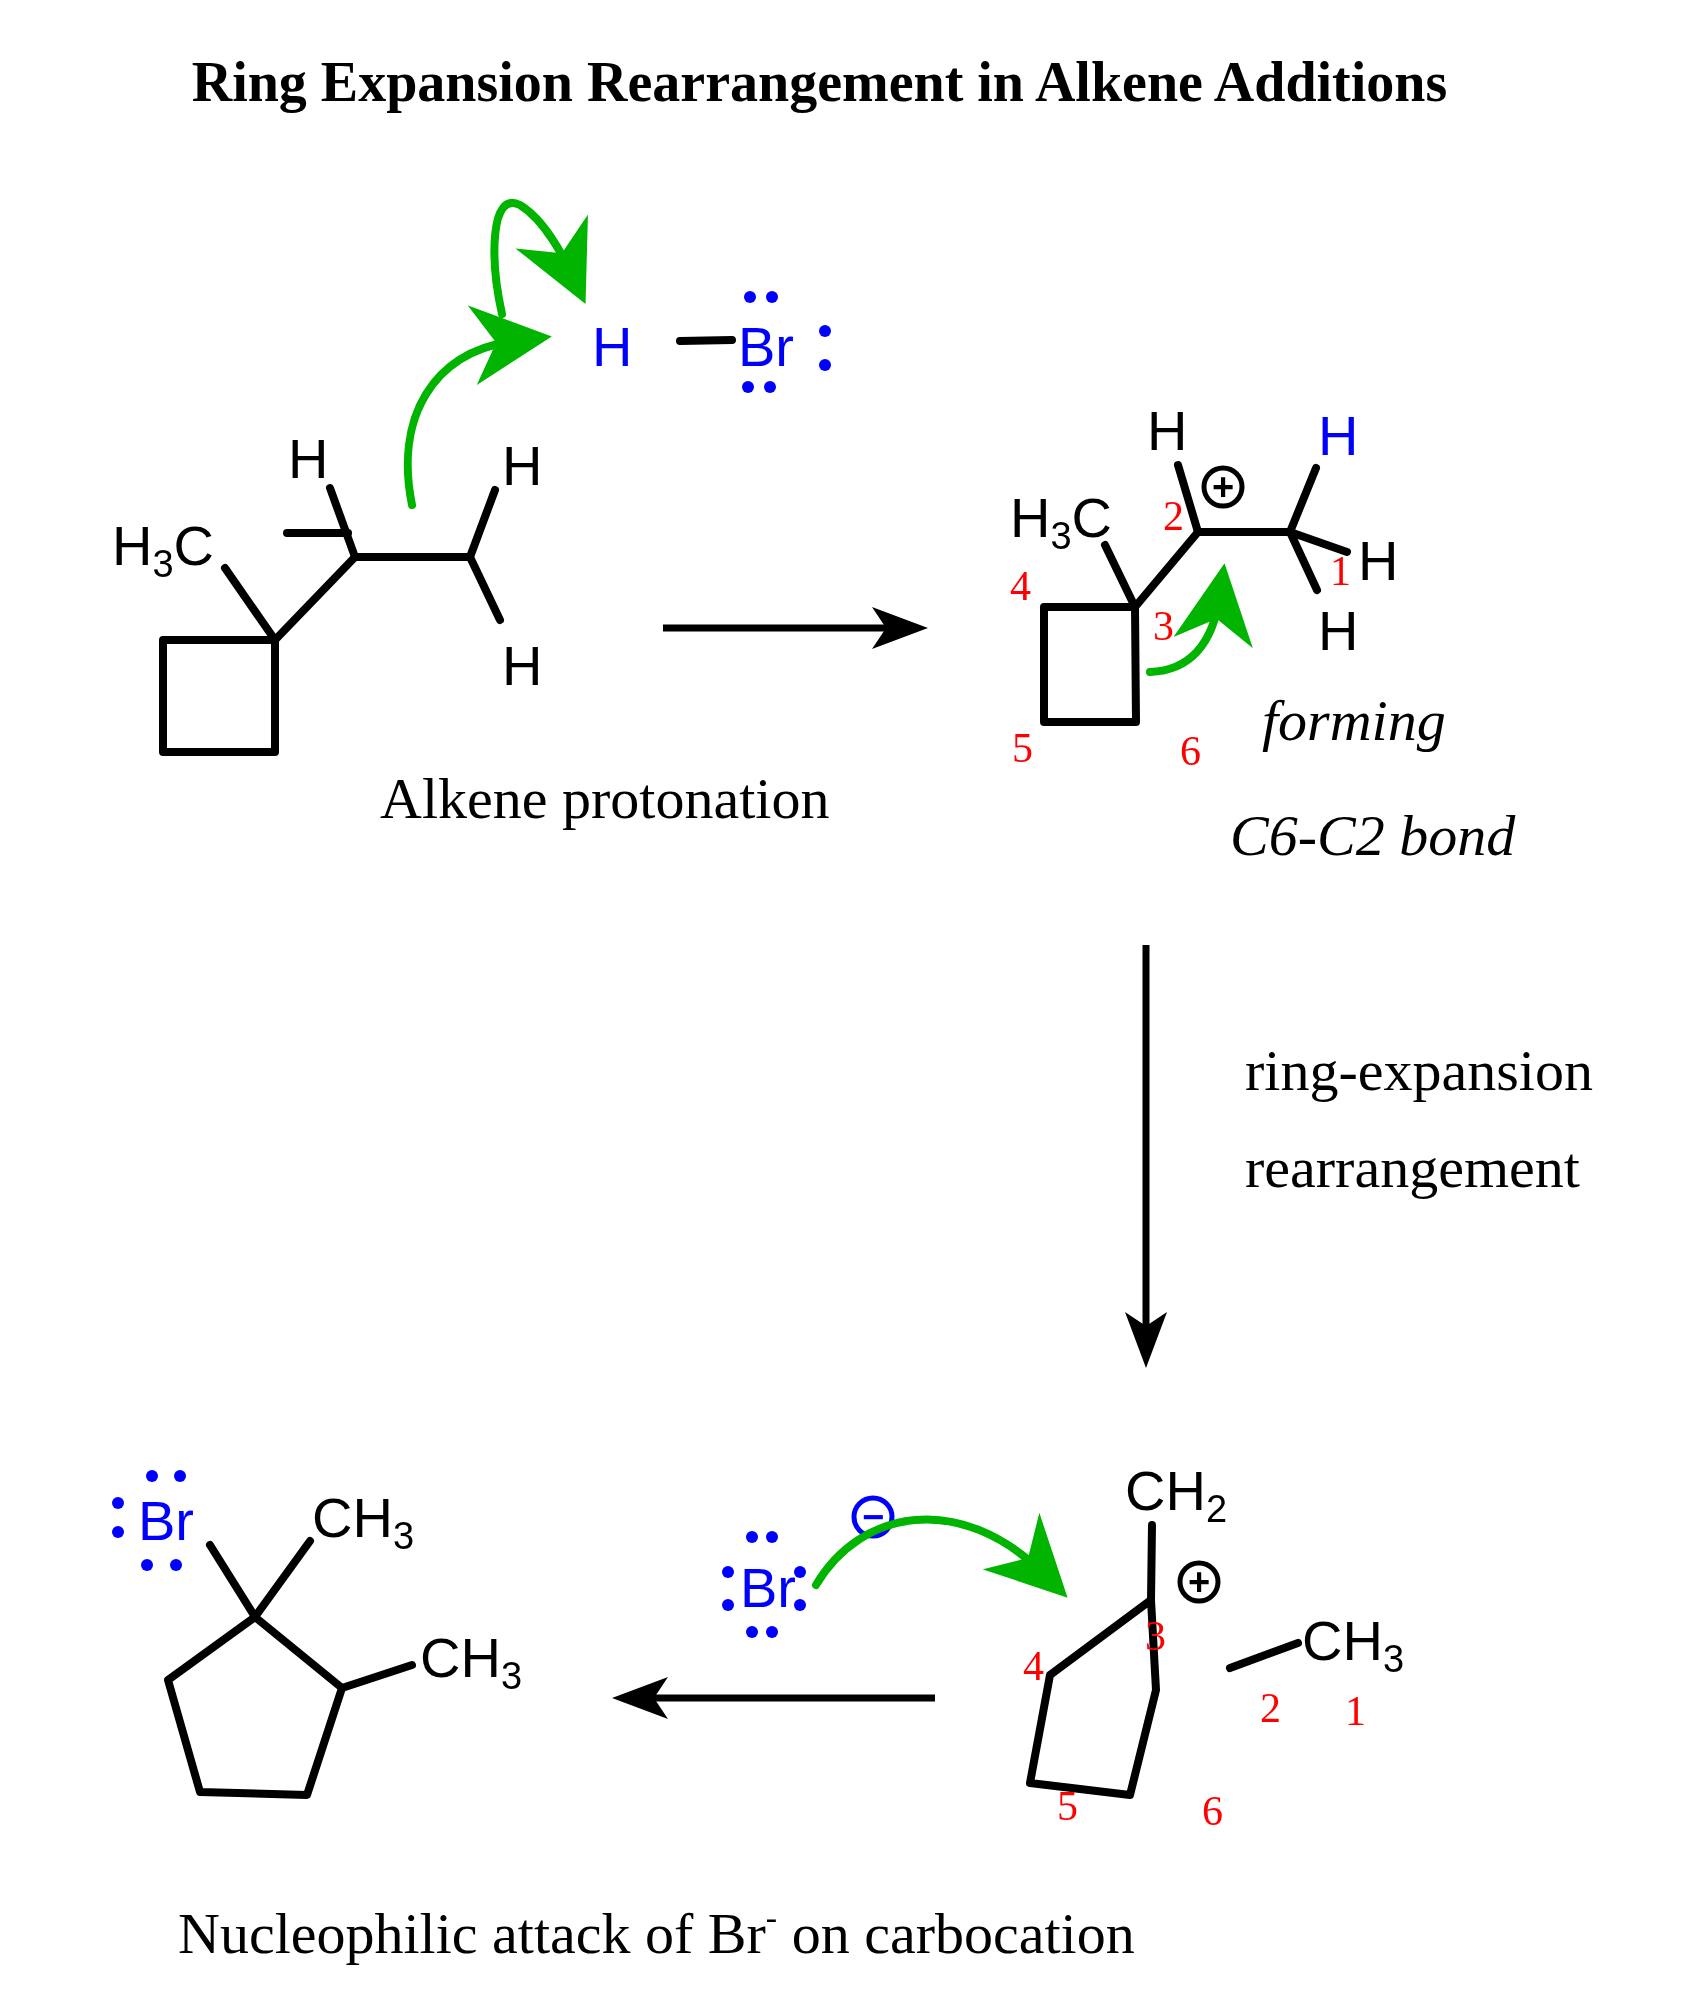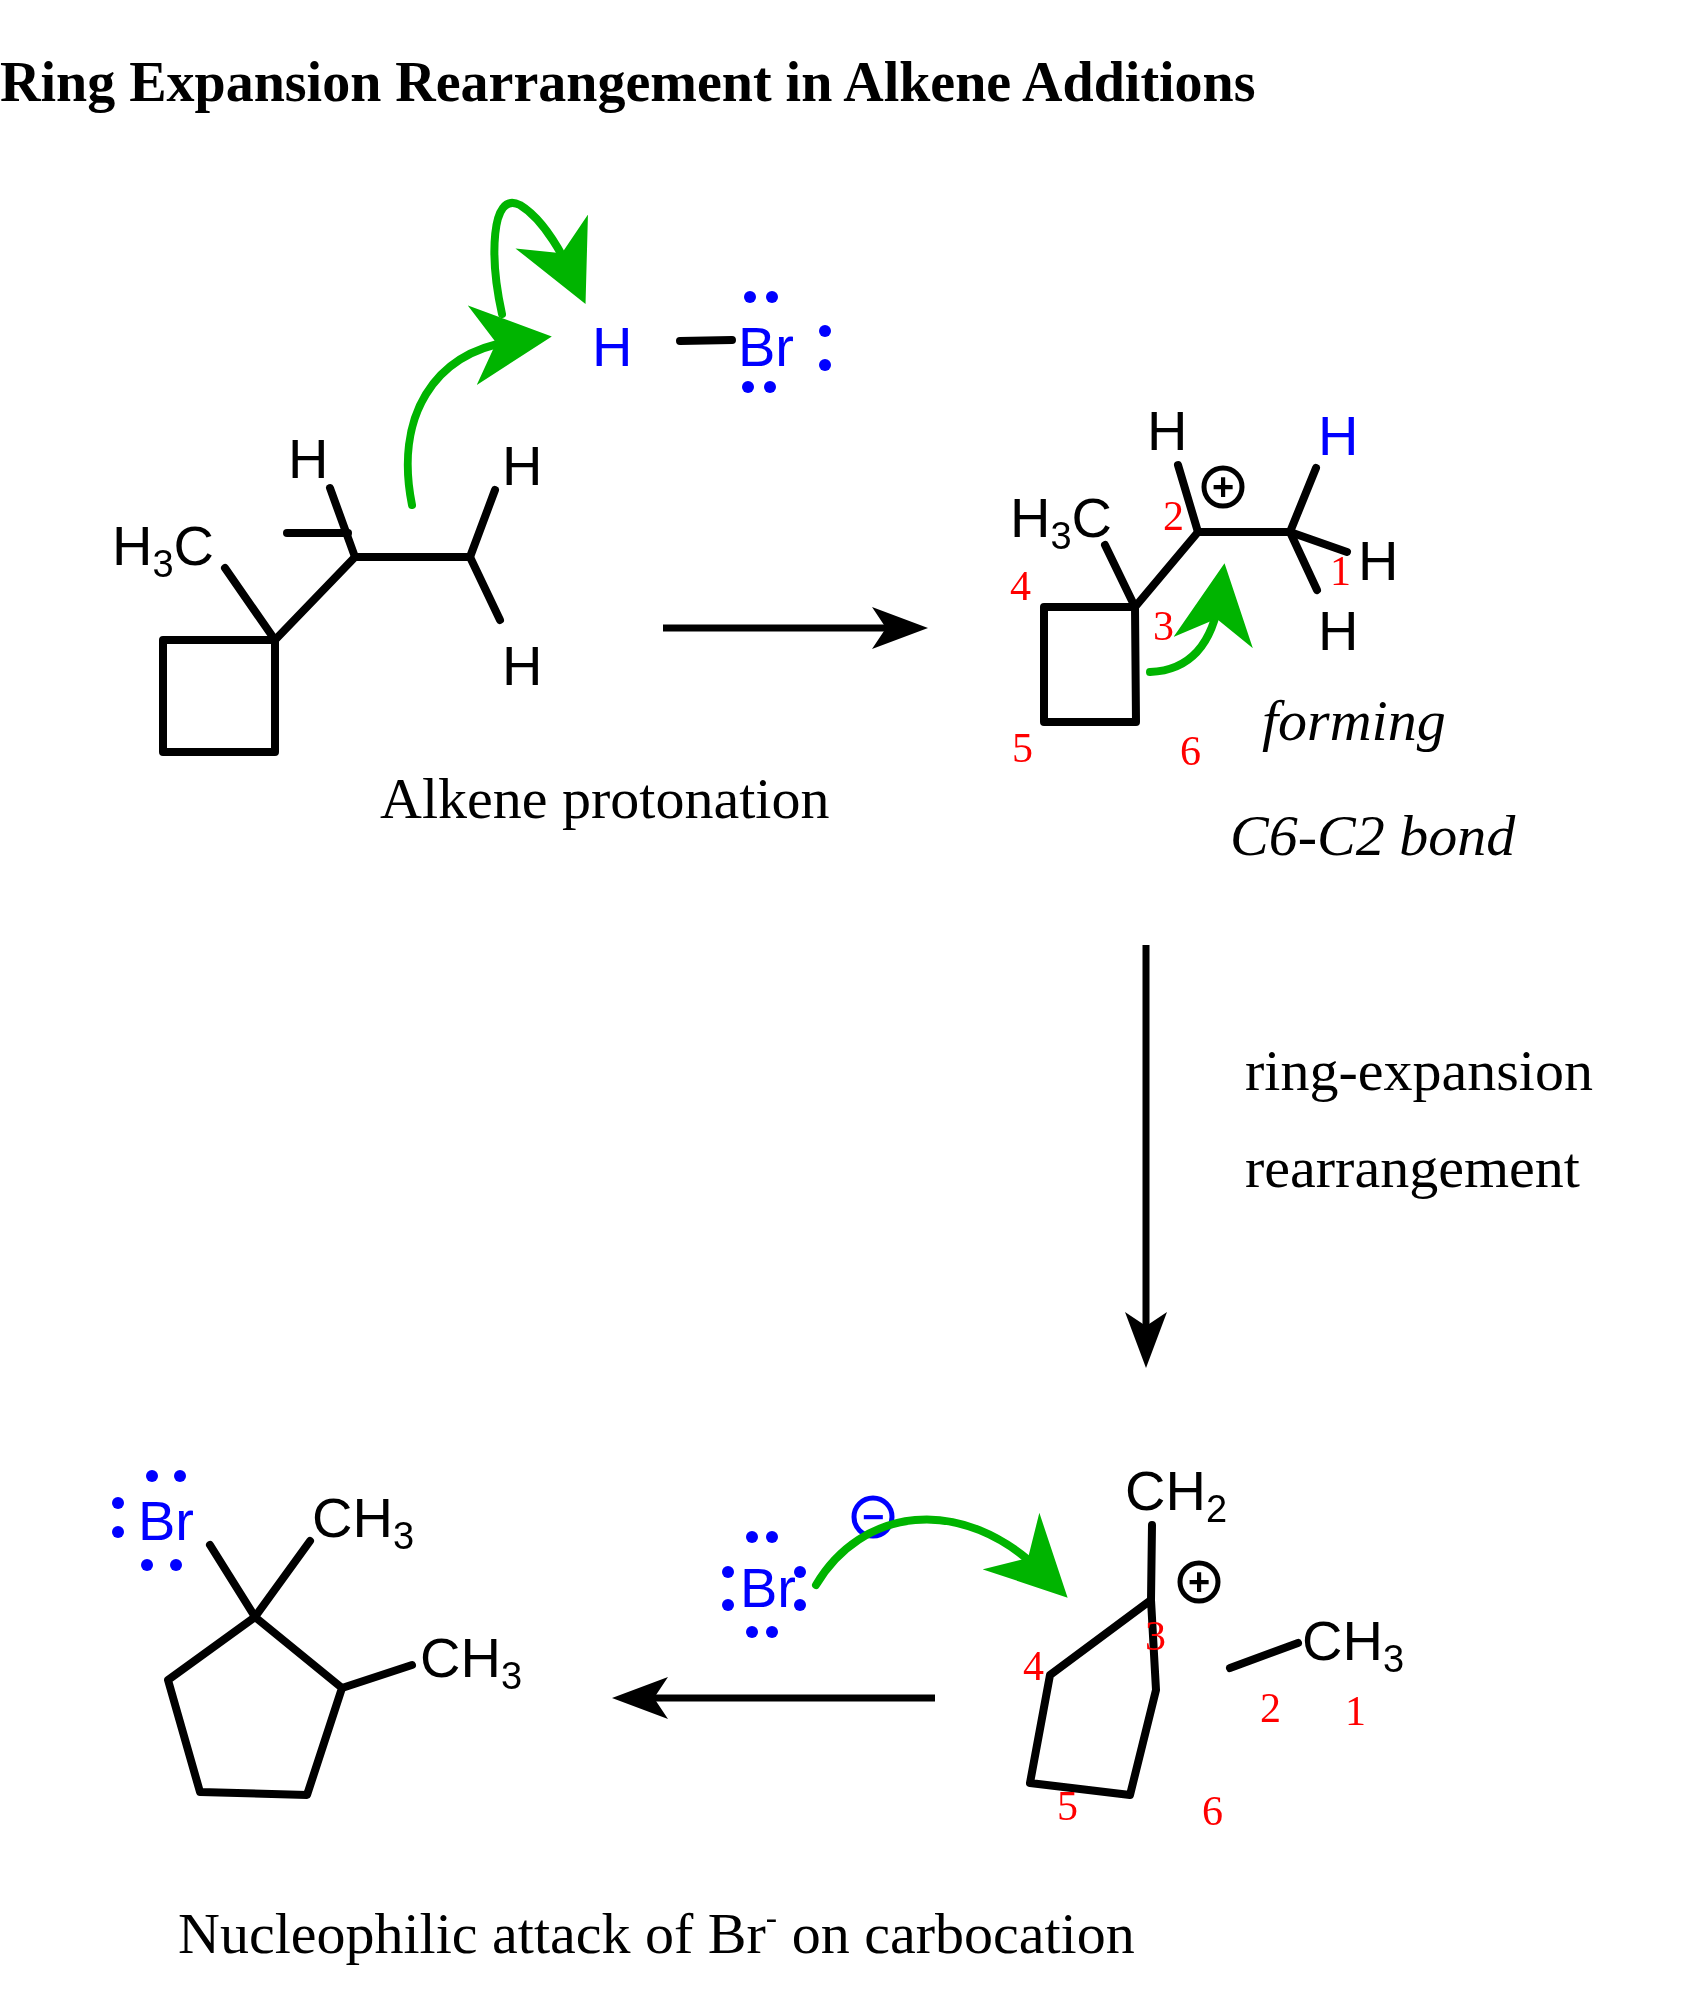--- a/index.html
+++ b/index.html
@@ -1,18 +1,18 @@
 <!DOCTYPE html>
 <html><head>
 <meta charset="utf-8">
 <style>
   html, body { margin: 0; padding: 0; background: #ffffff; }
   body { width: 1685px; height: 2013px; position: relative; overflow: hidden; }
   .title {
-    position: absolute; left: 0; top: 50px; width: 1639px; 
+    position: absolute; left: 0; top: 50px; width: 1639px; text-align: center;
     font-family: "Liberation Serif", serif; font-weight: bold; font-size: 56px; color: #000;
   }
   svg { position: absolute; left: 0; top: 0; }
   .atom { font-family: "Liberation Sans", sans-serif; font-size: 56px; }
   .sub { font-family: "Liberation Sans", sans-serif; font-size: 38px; }
   .num { font-family: "Liberation Serif", serif; font-size: 42px; fill: #ff0000; }
   .cap { font-family: "Liberation Serif", serif; font-size: 58px; fill: #000; }
   .capi { font-family: "Liberation Serif", serif; font-size: 58px; font-style: italic; fill: #000; }
   .bond { stroke: #000; stroke-width: 8; stroke-linecap: round; stroke-linejoin: round; fill: none; }
   .garrow { stroke: #00b400; stroke-width: 8; fill: none; stroke-linecap: round; }

